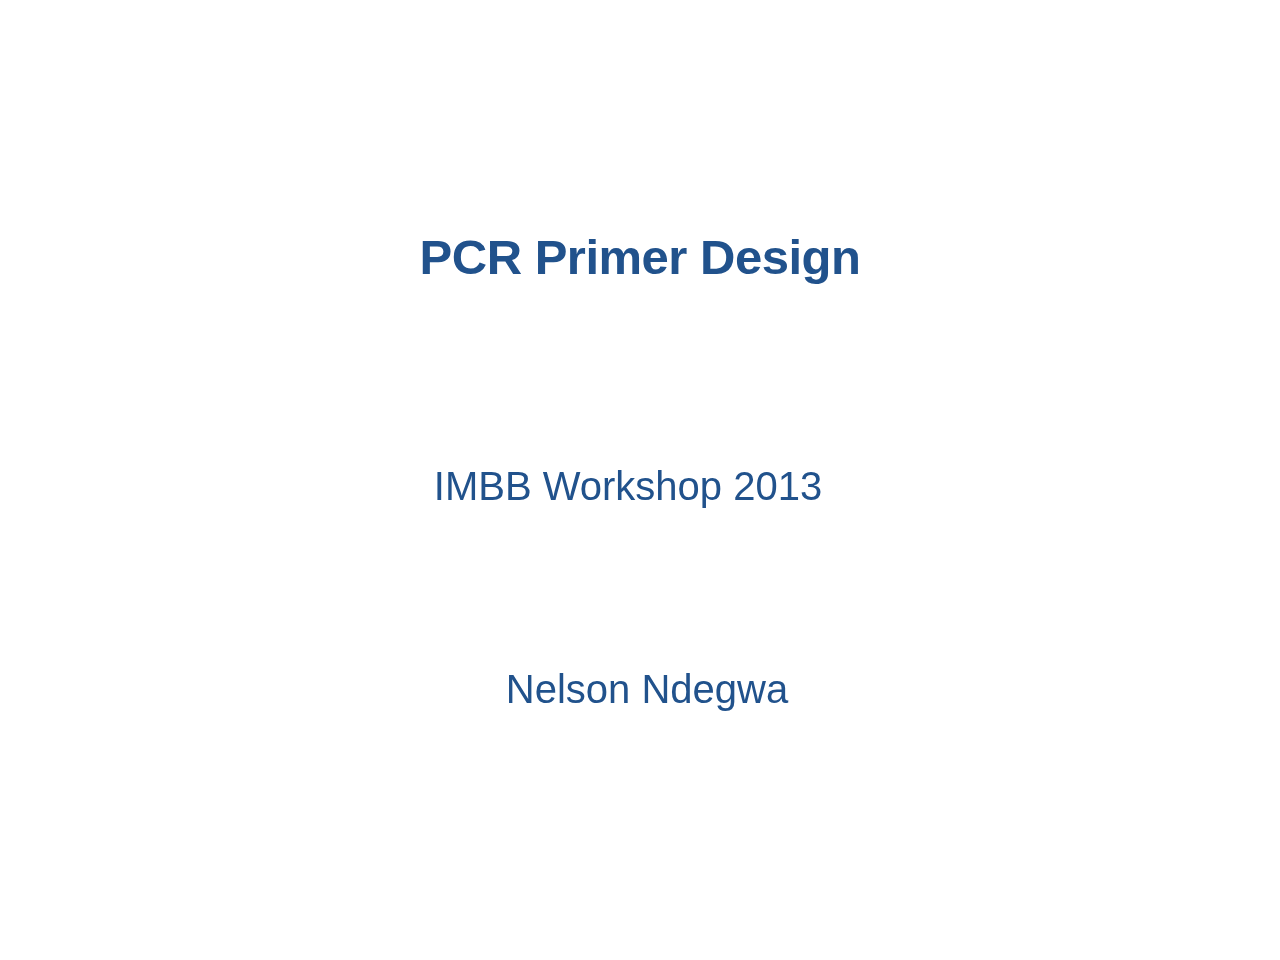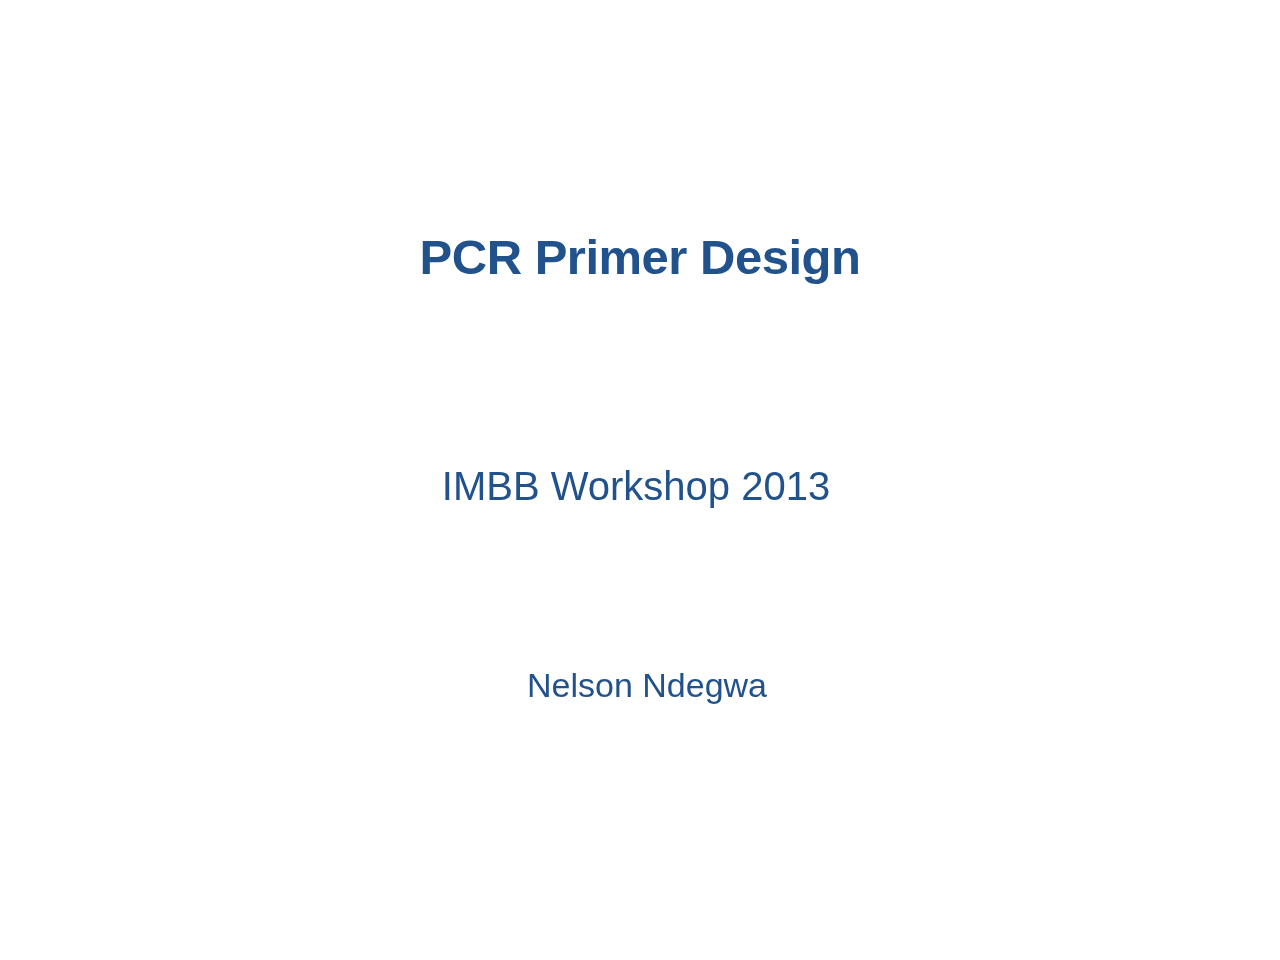--- a/index.html
+++ b/index.html
@@ -42,21 +42,20 @@
     color: #21528C;
     white-space: nowrap;
   }
 
   .slide-subtitle-block {
     position: absolute;
     left: 0;
     top: 462px;
     width: 1256px;
     text-align: center;
-    padding-left: 8px;
   }
 
   .slide-subtitle {
     margin: 0;
     font-family: "Liberation Sans", sans-serif;
     font-size: 40px;
     font-weight: normal;
     line-height: 1.2;
     color: #21528C;
     white-space: nowrap;
@@ -66,21 +65,21 @@
     position: absolute;
     left: 0;
     top: 665px;
     width: 1280px;
     text-align: center;
   }
 
   .slide-author {
     margin: 0;
     font-family: "Liberation Sans", sans-serif;
-    font-size: 34px;
+    font-size: 40px;
     font-weight: normal;
     line-height: 1.2;
     color: #21528C;
     white-space: nowrap;
     padding-left: 14px;
   }
 </style>
 </head>
 <body>
 

